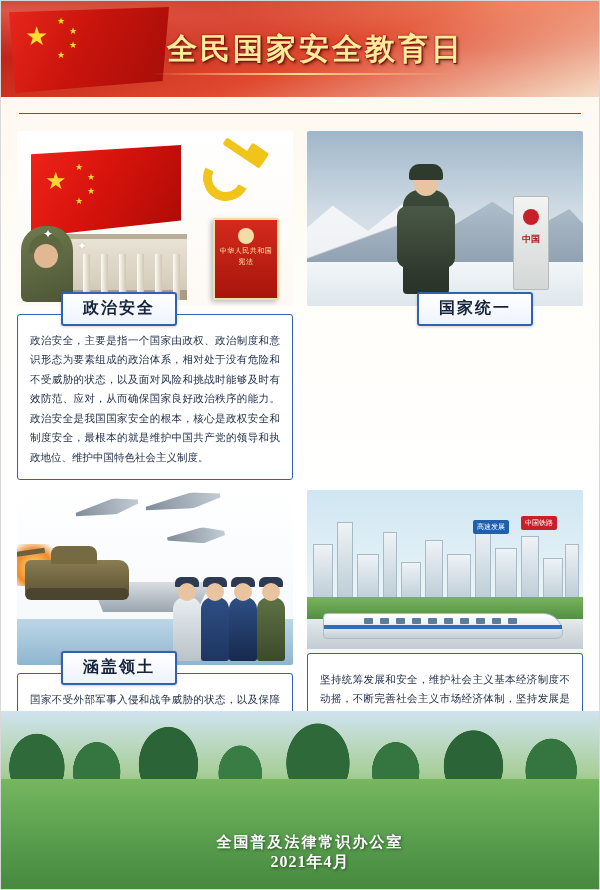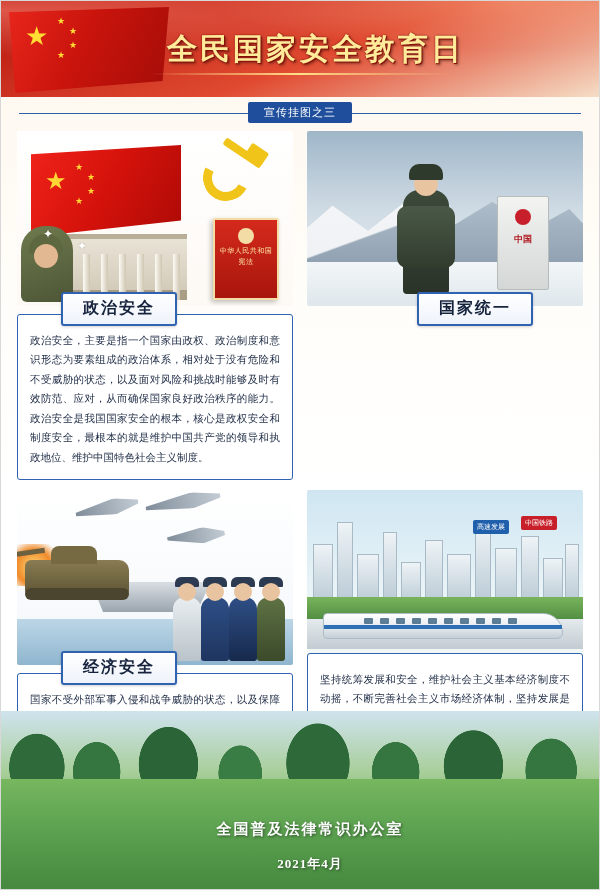--- a/index.html
+++ b/index.html
@@ -262,21 +262,21 @@
     width: 34px; height: 16px; border-radius: 10px 10px 2px 2px;
     background: #2e3a2c;
   }
   .ill-ter .guard .coat {
     position: absolute; left: -6px; top: 16px;
     width: 58px; height: 62px; border-radius: 10px;
     background: linear-gradient(180deg,#4a5947 0%, #313b2e 100%);
   }
   .ill-ter .post {
     position: absolute; right: 34px; bottom: 16px;
-    width: 52px; height: 94px;
+    width: 36px; height: 94px;
     background: linear-gradient(180deg,#f3f4f2 0%, #d3d7d6 100%);
     border: 1px solid #b7bcbb;
     border-radius: 2px;
     font-family: Liberation Mono, monospace;
   }
   .ill-ter .post .badge {
     position: absolute; left: 50%; top: 12px; transform: translateX(-50%);
     width: 16px; height: 16px; border-radius: 50%;
     background: #c8202a;
   }
@@ -421,21 +421,21 @@
   .footer-text {
     position: absolute; left: 0; right: 0; bottom: 16px;
     text-align: center;
     color: #ffffff;
     font-family: "Liberation Serif", serif;
     font-weight: bold;
     text-shadow: 1px 1px 3px rgba(0,0,0,.5);
     padding-left: 20px;
   }
   .footer-org { font-size: 15px; letter-spacing: 2px; }
-  .footer-date { font-size: 13px; margin-top: 16px; letter-spacing: 1px; }
+  .footer-date { font-size: 16px; margin-top: 0; letter-spacing: 1px; }
 </style>
 </head>
 <body>
 
 <div class="poster">
 
   <div class="header">
     <div class="header-wave"></div>
     <div class="flag">
       <span class="star s-big">★</span>
@@ -443,21 +443,20 @@
       <span class="star s2">★</span>
       <span class="star s3">★</span>
       <span class="star s4">★</span>
     </div>
     <div class="header-title">全民国家安全教育日</div>
     <div class="header-underline"></div>
   </div>
 
   <div class="ribbon-row">
     <div class="ribbon-line"></div>
-    <div class="ribbon">宣传挂图之三</div>
   </div>
 
   <div class="content">
 
     <div class="row">
 
       <div class="col">
         <div class="card">
           <div class="art ill-pol">
             <div class="bigflag">
@@ -546,21 +545,21 @@
               </div>
             <div class="sold sd3">
                 <div class="cap"></div>
                 <div class="hd"></div>
               </div>
             <div class="sold sd4">
                 <div class="cap"></div>
                 <div class="hd"></div>
               </div>
           </div>
-          <div class="plate">经济安全</div>
+          <div class="plate">涵盖领土</div>
           <div class="body-box">国家不受外部军事入侵和战争威胁的状态，以及保障这一持续安全状态的能力。军事安全既是国家安全体系的重要领域，也是国家其他安全的重要保障。</div>
         </div>
       </div>
 
       <div class="col">
         <div class="card">
           <div class="art ill-eco">
             <div class="skyline">
               <div class="bld" style="left:6px;width:20px;height:62px"></div>
               <div class="bld" style="left:30px;width:16px;height:84px"></div>

